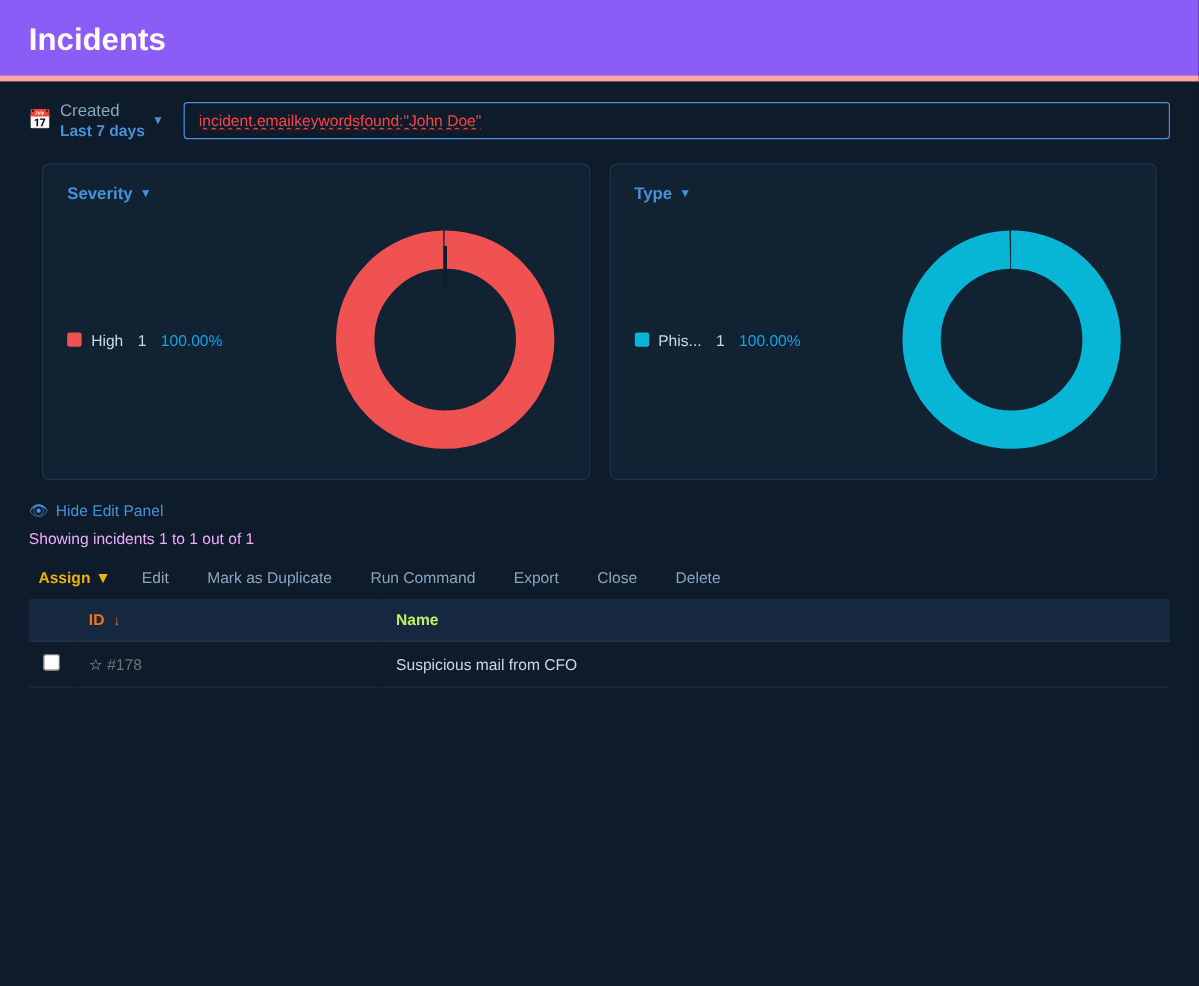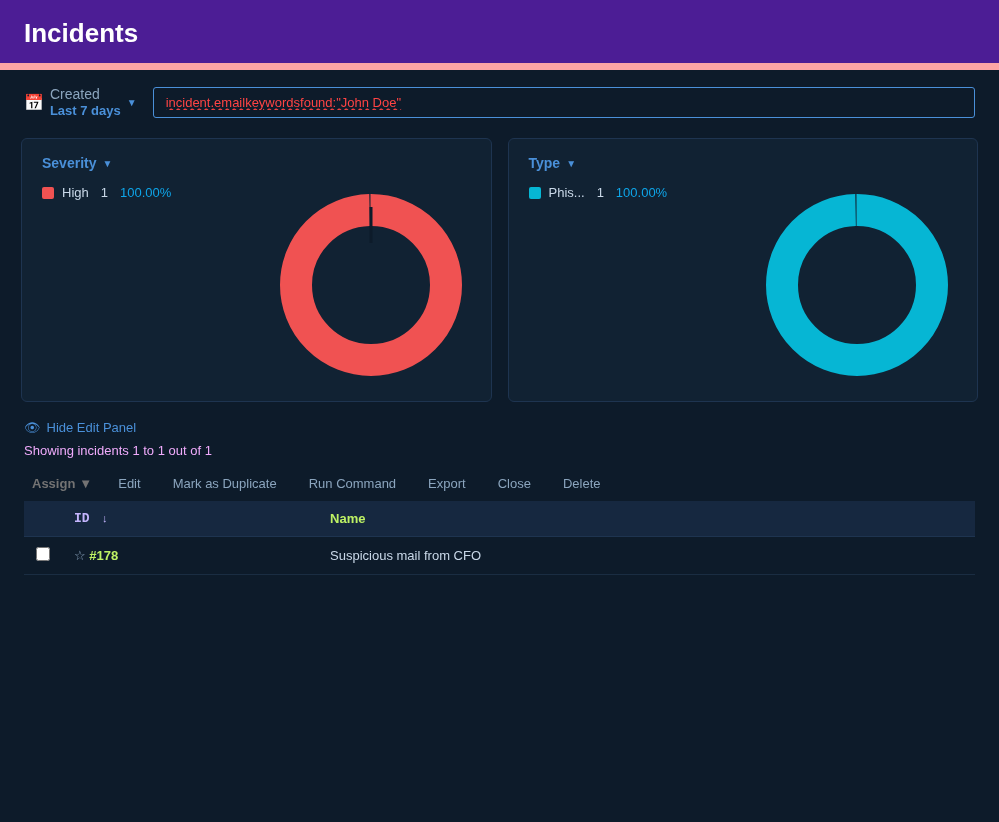--- a/index.html
+++ b/index.html
@@ -8,23 +8,23 @@
       color: #c9d8e8;
       font-family: -apple-system, BlinkMacSystemFont, 'Segoe UI', sans-serif;
       font-size: 14px;
       width: 999px;
       min-height: 822px;
       overflow-x: hidden;
     }
 
     
     .page-header {
-      background-color: #4c1d95;
+      background-color: #8b5cf6;
       padding: 18px 24px 14px 24px;
-      border-bottom: 7px solid #fca5a5;
+      border-bottom: 5px solid #fca5a5;
     }
     .page-title {
       font-size: 26px;
       font-weight: 700;
       color: #ffffff;
     }
 
     
     .filter-bar {
       background-color: #0d1b2a;
@@ -72,21 +72,21 @@
       text-decoration: underline wavy #ff4444;
     }
     .search-input::placeholder {
       color: #8ba5be;
     }
 
     
     .charts-section {
       display: flex;
       gap: 0;
-      padding: 10px 21px;
+      padding: 10px 35px;
     }
     .chart-card {
       background: #112233;
       border: 1px solid #1e3450;
       border-radius: 6px;
       padding: 16px 20px;
       flex: 1;
       min-width: 0;
     }
     .chart-card:first-child {
@@ -98,20 +98,21 @@
       gap: 6px;
       margin-bottom: 14px;
     }
     .chart-title {
       color: #4a90d9;
       font-size: 14px;
       font-weight: 600;
     }
     .chart-inner {
       display: flex;
+      align-items: center;
       gap: 20px;
     }
     .chart-legend {
       display: flex;
       flex-direction: column;
       gap: 8px;
     }
     .legend-item {
       display: flex;
       align-items: center;
@@ -187,21 +188,21 @@
     .action-bar {
       padding: 6px 24px;
       display: flex;
       align-items: center;
       gap: 4px;
     }
     .action-assign {
       display: flex;
       align-items: center;
       gap: 4px;
-      color: #737373;
+      color: #eab308;
       font-size: 13px;
       font-weight: 600;
       cursor: pointer;
       padding: 4px 8px;
       border-radius: 3px;
     }
     .action-btn {
       color: #8ba5be;
       font-size: 13px;
       padding: 4px 14px;
@@ -221,44 +222,43 @@
     .incidents-table th {
       background: #162840;
       color: #bef264;
       font-size: 13px;
       font-weight: 600;
       padding: 10px 12px;
       text-align: left;
       border-bottom: 1px solid #1e3450;
     }
     .incidents-table th.sortable {
-      color: #c4b5fd;
-      cursor: pointer;
-      font-family: Liberation Mono, monospace;
+      color: #f97316;
+      cursor: pointer;
     }
     .incidents-table td {
       padding: 10px 12px;
       border-bottom: 1px solid #1a2d42;
       color: #c9d8e8;
       font-size: 13px;
     }
     .cb-cell {
       width: 36px;
       text-align: center;
     }
     .star-cell {
       width: 24px;
       text-align: center;
       color: #8ba5be;
       cursor: pointer;
     }
     .id-link {
-      color: #bef264;
+      color: #737373;
       text-decoration: none;
-      font-weight: 700;
+      font-weight: 400;
     }
     input[type="checkbox"] {
       accent-color: #4a90d9;
       width: 14px;
       height: 14px;
       cursor: pointer;
     }
     .sort-arrow {
       margin-left: 4px;
       font-size: 11px;

